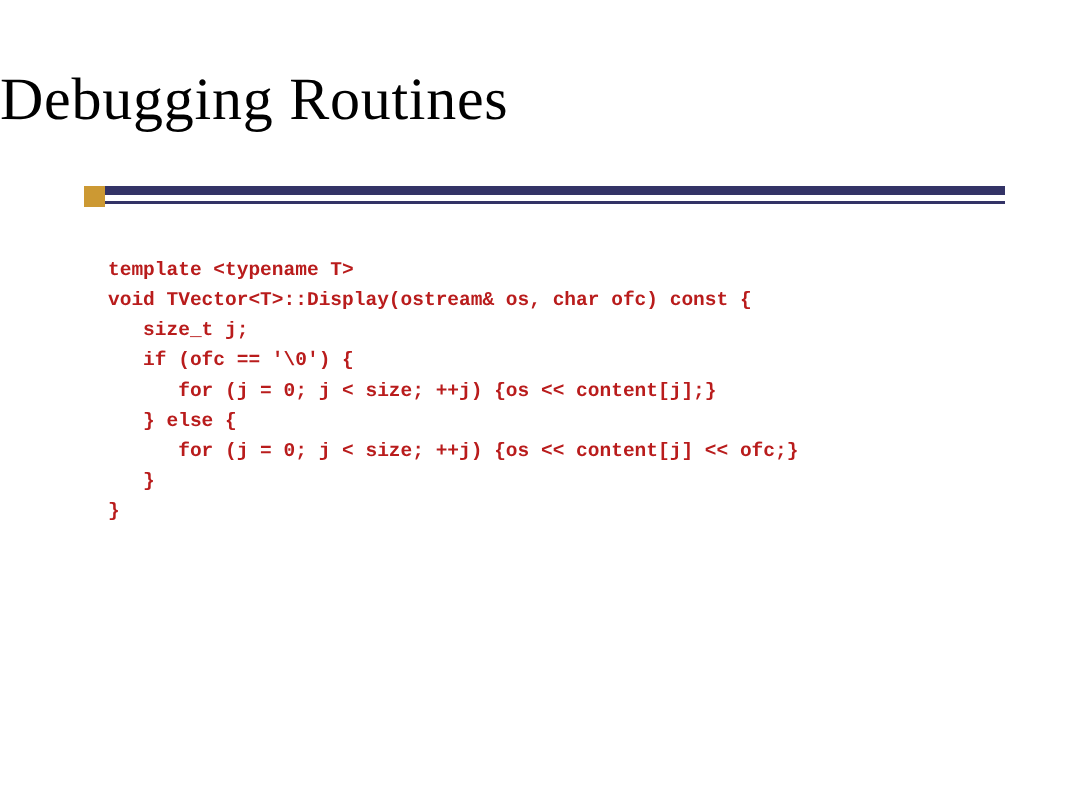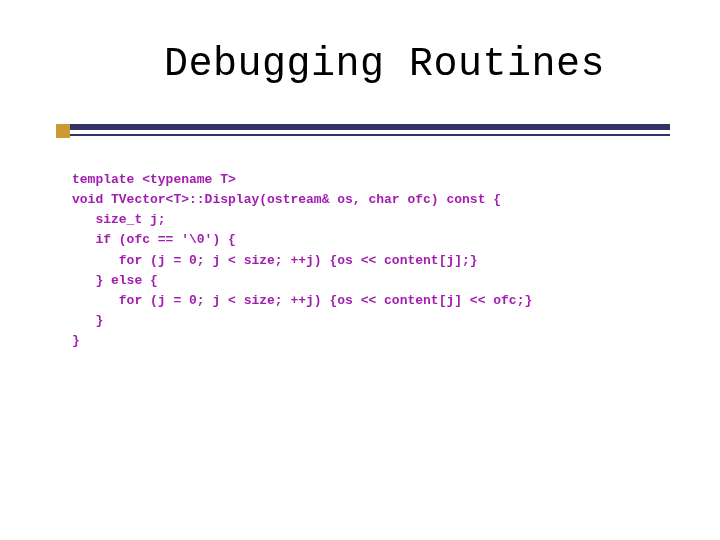--- a/index.html
+++ b/index.html
@@ -15,22 +15,21 @@
   .slide {
     width: 720px;
     height: 540px;
     position: relative;
   }
   .title-wrap {
     position: absolute;
     top: 42px;
     left: 0;
     width: 605px;
-    text-align: right;
-    font-family: Liberation Mono, monospace;
+    text-align: left;
   }
   .title {
     font-size: 40px;
     color: #000;
     font-weight: 400;
     letter-spacing: 0.5px;
   }
   .rule-wrap {
     position: absolute;
     top: 124px;
@@ -62,21 +61,21 @@
     height: 14px;
     background: #cc9933;
   }
   .code {
     position: absolute;
     top: 170px;
     left: 72px;
     font-family: "Courier New", Courier, monospace;
     font-size: 13px;
     font-weight: bold;
-    color: #a21caf;
+    color: #b91c1c;
     white-space: pre;
     line-height: 1.55;
   }
 </style>
 </head>
 <body>
 <div class="slide">
 
   <div class="title-wrap">
     <span class="title">Debugging Routines</span>

